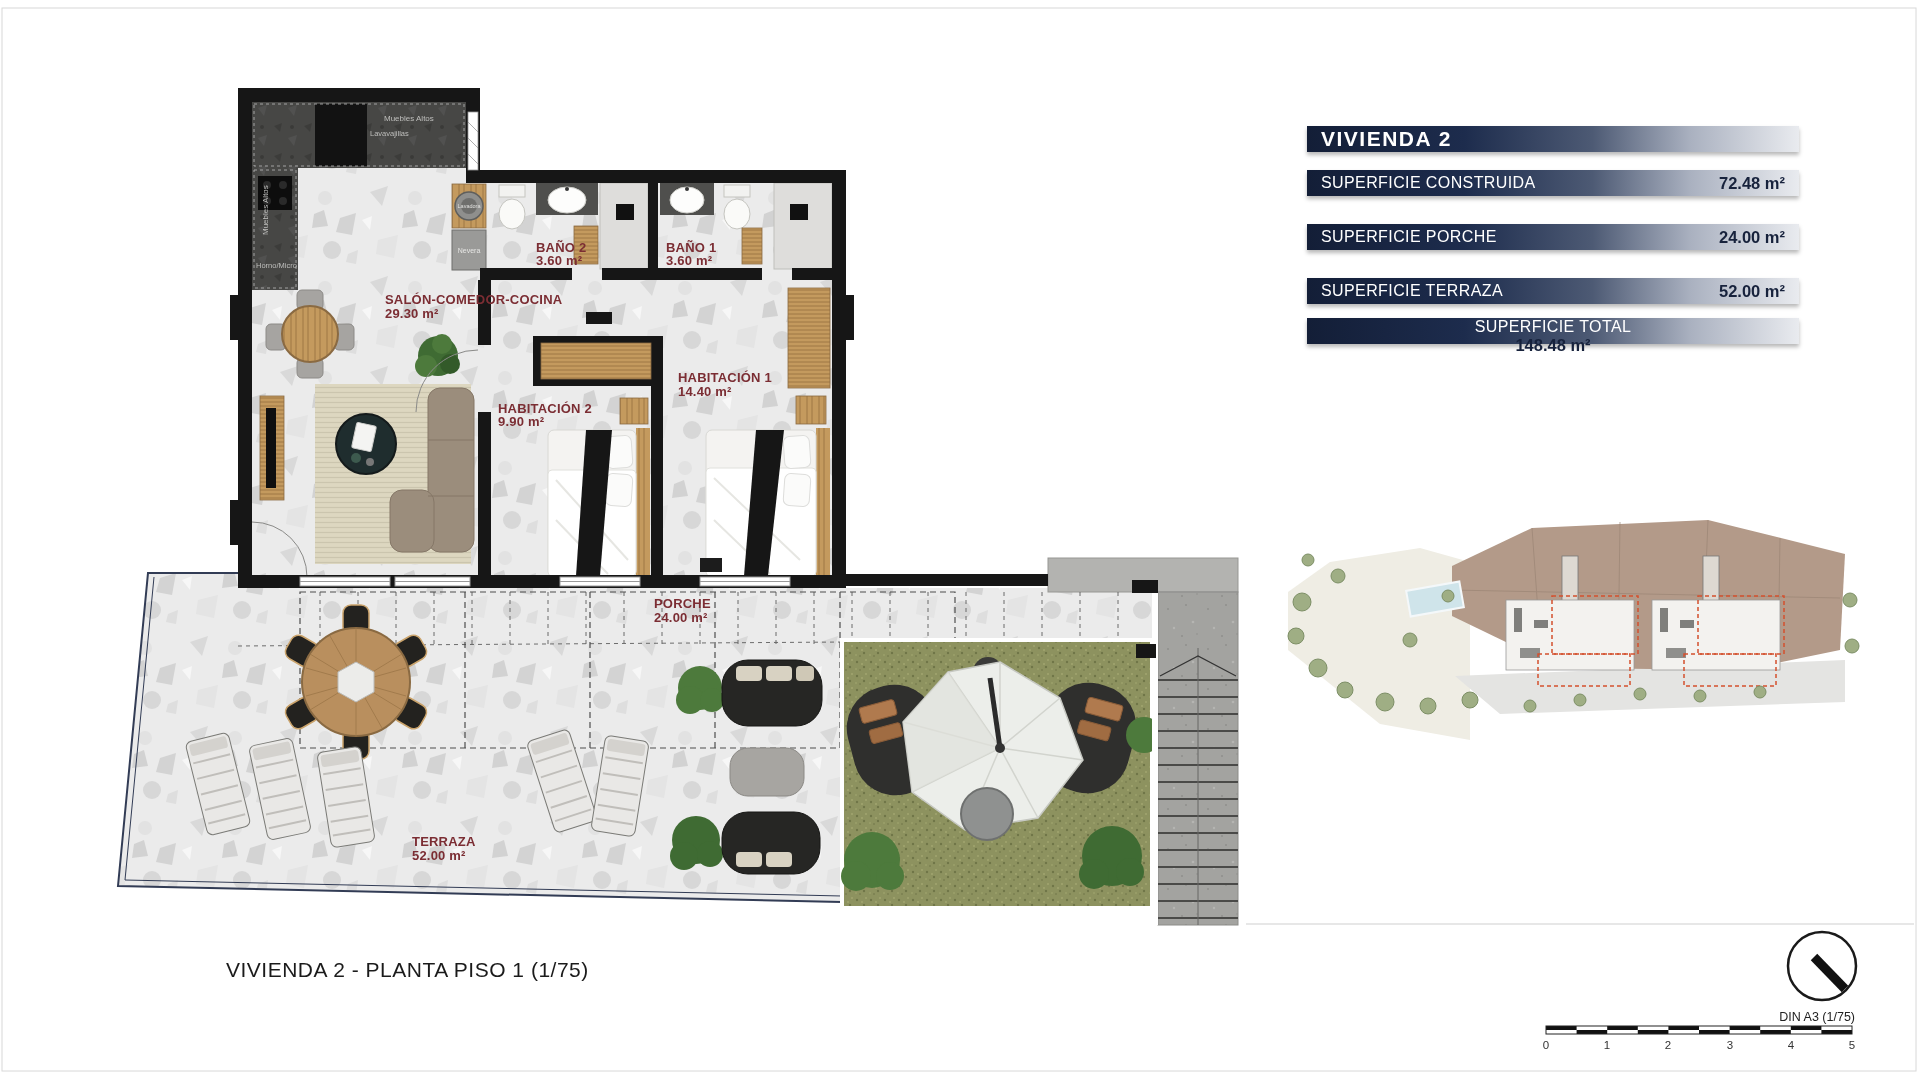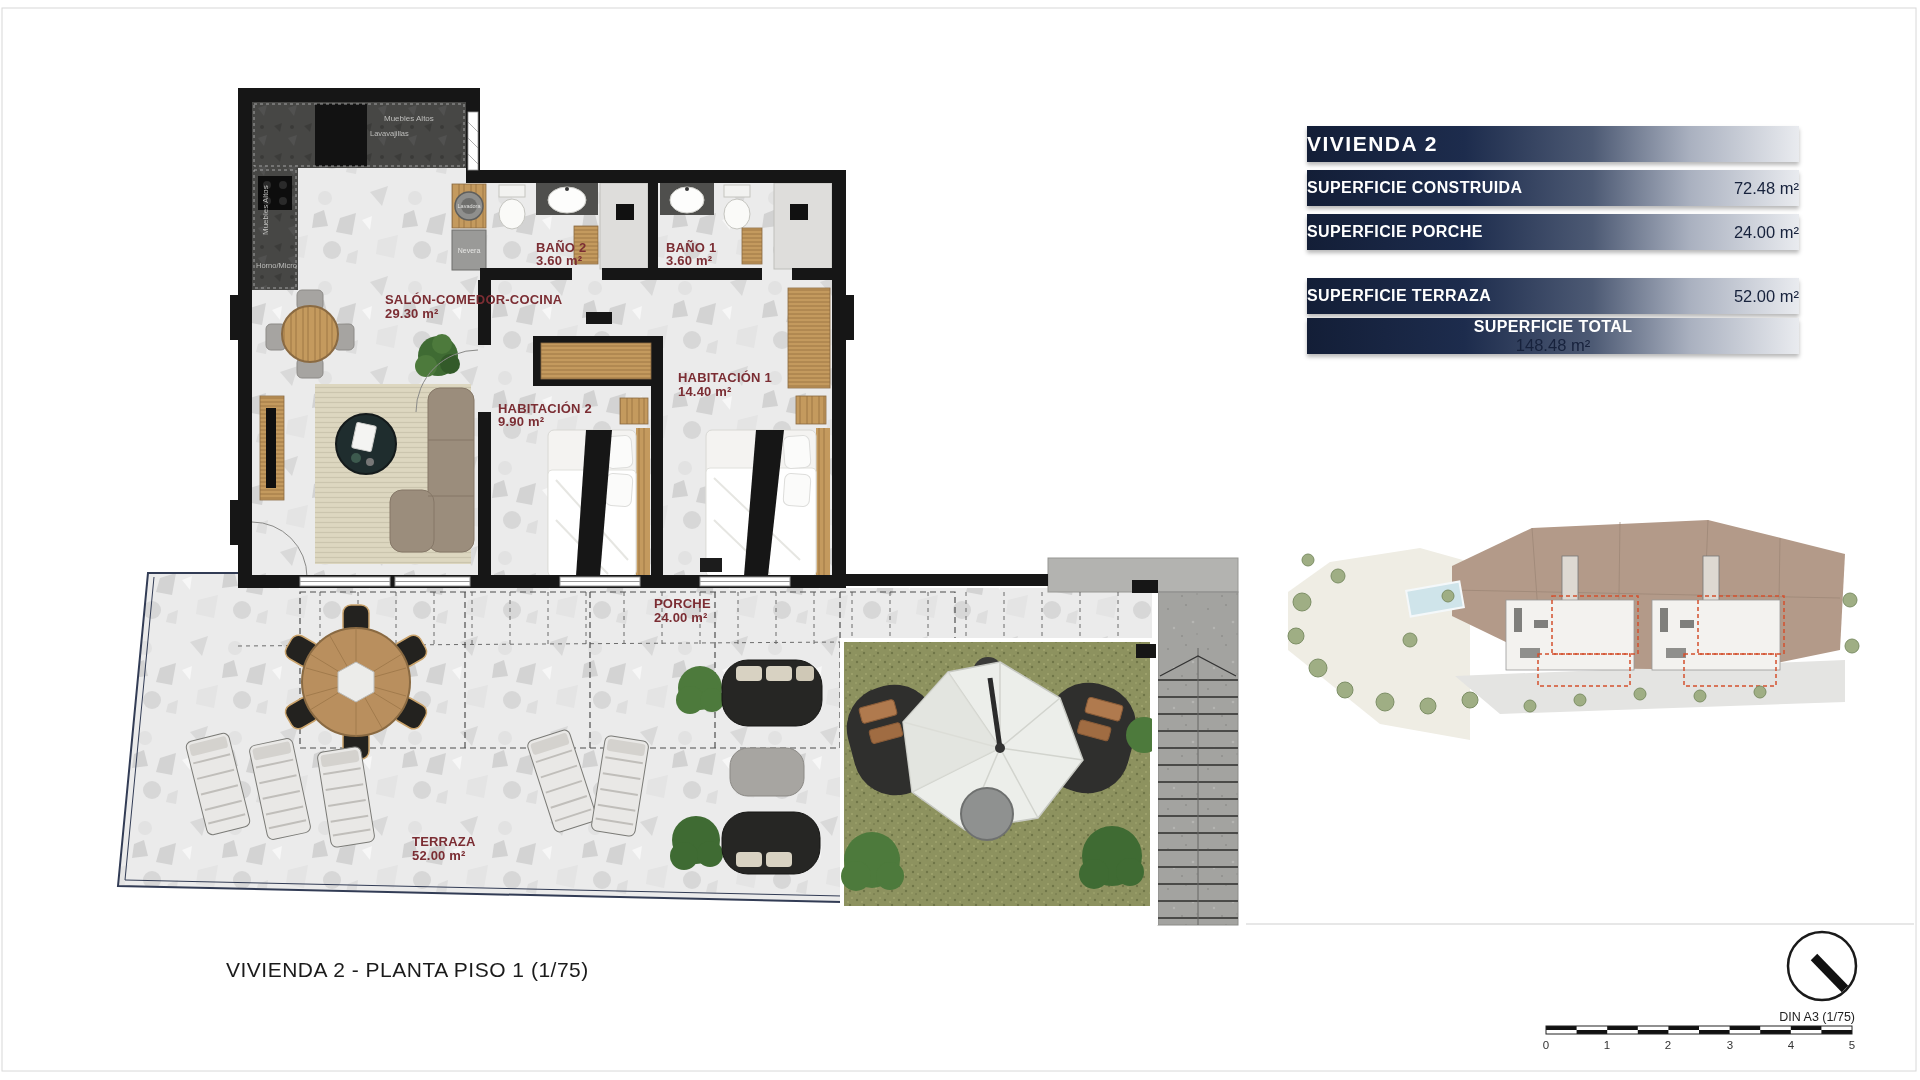--- a/index.html
+++ b/index.html
@@ -1,27 +1,27 @@
 <!DOCTYPE html>
 <html><head>
 <meta charset="utf-8">
 <style>
   html,body{margin:0;padding:0;background:#ffffff;}
   .page{position:relative;width:1920px;height:1080px;background:#fff;overflow:hidden;
         font-family:"Liberation Sans",sans-serif;}
   .page svg.plan{position:absolute;left:0;top:0;}
   
-  .bar{position:absolute;left:1307px;width:492px;height:36px;box-sizing:border-box;
-       display:flex;align-items:center;justify-content:space-between;padding:0 0;
+  .bar{position:absolute;left:1307px;width:492px;height:26px;box-sizing:border-box;
+       display:flex;align-items:center;justify-content:space-between;padding:0 14px;
        background:linear-gradient(90deg,#131e37 0%,#1d2c4d 32%,#4d5a74 58%,#aab1c0 78%,#e9ebef 100%);
        box-shadow:0 3px 4px rgba(0,0,0,.28);color:#fff;}
   .bar.header{top:126px;font-size:21px;font-weight:bold;letter-spacing:1.5px;}
-  .bar.r1{top:170px;} .bar.r2{top:214px;} .bar.r3{top:258px;margin-top:20px;} .bar.total{top:318px;flex-direction:column;}
-  .bar .lbl{font-size:16px;letter-spacing:.4px;white-space:nowrap;font-weight:bold;}
-  .bar .val{font-size:16.5px;font-weight:normal;color:#17223c;white-space:nowrap;}
+  .bar.r1{top:170px;} .bar.r2{top:224px;} .bar.r3{top:258px;margin-top:20px;} .bar.total{top:318px;flex-direction:column;}
+  .bar .lbl{font-size:16px;letter-spacing:.4px;white-space:nowrap;}
+  .bar .val{font-size:16.5px;font-weight:bold;color:#17223c;white-space:nowrap;}
   .sheet-title{position:absolute;left:226px;top:958px;font-size:21px;color:#1b1b1b;letter-spacing:.5px;}
   text{font-family:"Liberation Sans",sans-serif;}
   .roomlabel{fill:#7b2d33;font-size:13px;font-weight:bold;letter-spacing:.2px;}
   .tinylabel{fill:#bfbfbd;}
 </style>
 </head>
 <body>
 
 <div class="page">
 

